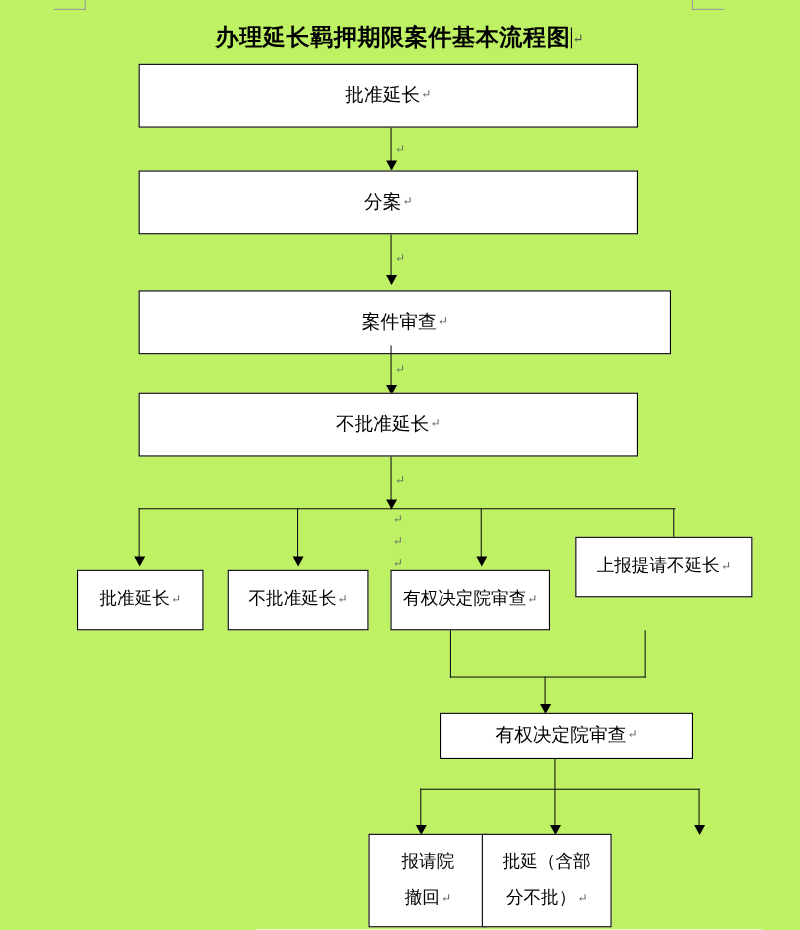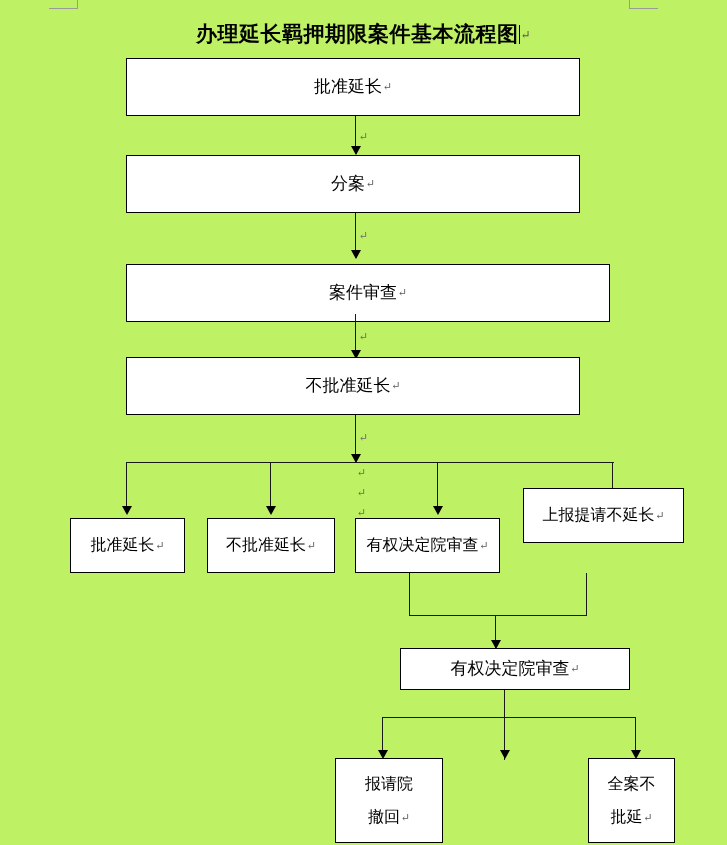--- a/index.html
+++ b/index.html
@@ -230,19 +230,19 @@
   <div class="arrowhead" style="left:500px; top:750px;"></div>
 
   <div class="vline" style="left:635px; top:717px; height:38px;"></div>
   <div class="arrowhead" style="left:631px; top:750px;"></div>
 
   <div class="box small two-line" style="left:335px; top:758px; width:108px; height:85px;">
     <span class="box-line">报请院</span>
     <span class="box-line"><span>撤回</span><span class="pilcrow">↵</span></span>
   </div>
 
-
-  <div class="box small two-line" style="left:588px; top:758px; width:87px; height:85px;">
-    <span class="box-line">全案不</span>
-    <span class="box-line"><span>批延</span><span class="pilcrow">↵</span></span>
-  </div>
+  <div class="box small two-line" style="left:438px; top:758px; width:118px; height:85px;">
+    <span class="box-line">批延（含部</span>
+    <span class="box-line"><span>分不批）</span><span class="pilcrow">↵</span></span>
+  </div>
+
 
 </div>
 
 </body></html>

